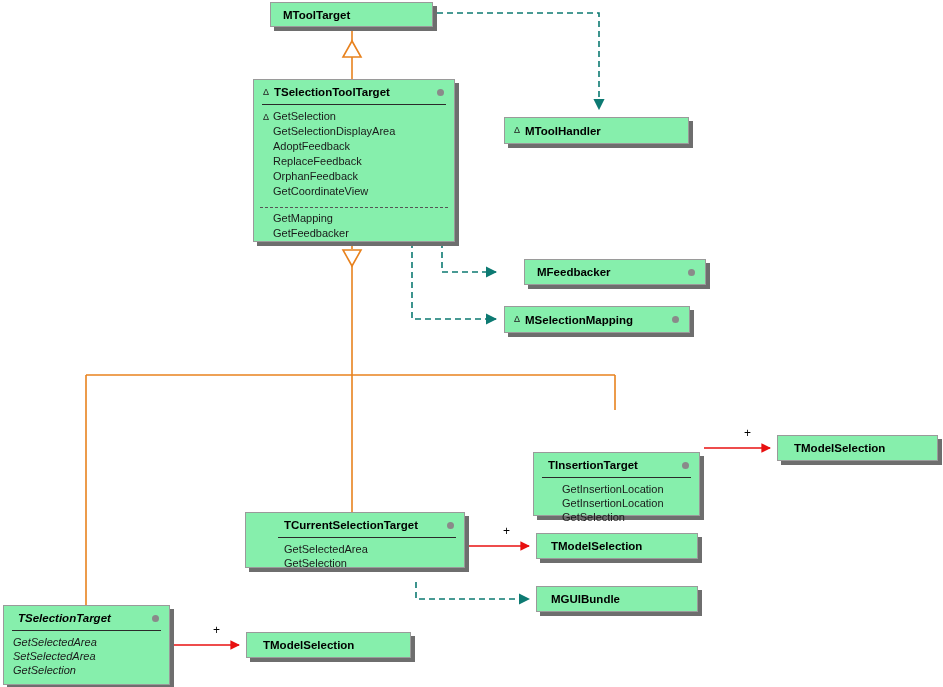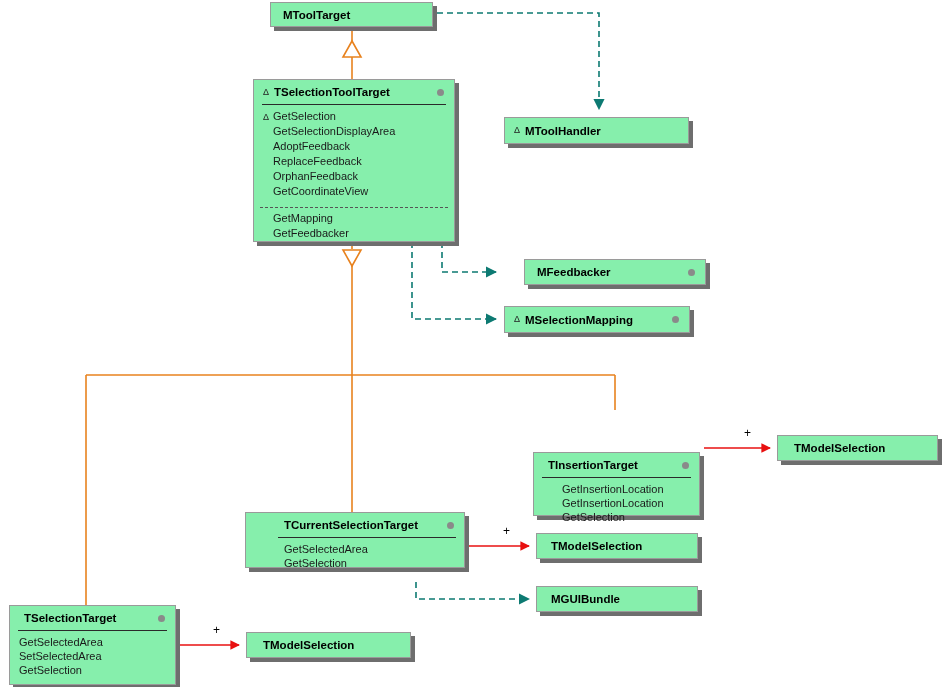--- a/index.html
+++ b/index.html
@@ -275,21 +275,21 @@
     </div>
   </div>
   <div class="plus" style="left:503px; top:524px;">+</div>
 
   <div class="node compact" style="left:536px; top:586px; width:162px; height:26px;">
     <div class="title" style="padding-left:14px;">
       <span>MGUIBundle</span>
     </div>
   </div>
 
-  <div class="node detailed" style="left:9px; top:605px; width:167px; height:80px;">
+  <div class="node detailed" style="left:3px; top:605px; width:167px; height:80px;font-style:italic;">
     <div class="title" style="padding-left:14px;">
       <span>TSelectionTarget</span>
       <span class="dot" style="right:10px;"></span>
     </div>
     <div class="titlerule"></div>
     <div class="ops" style="">
       <div class="op">
         <span>GetSelectedArea</span>
       </div>
       <div class="op">

